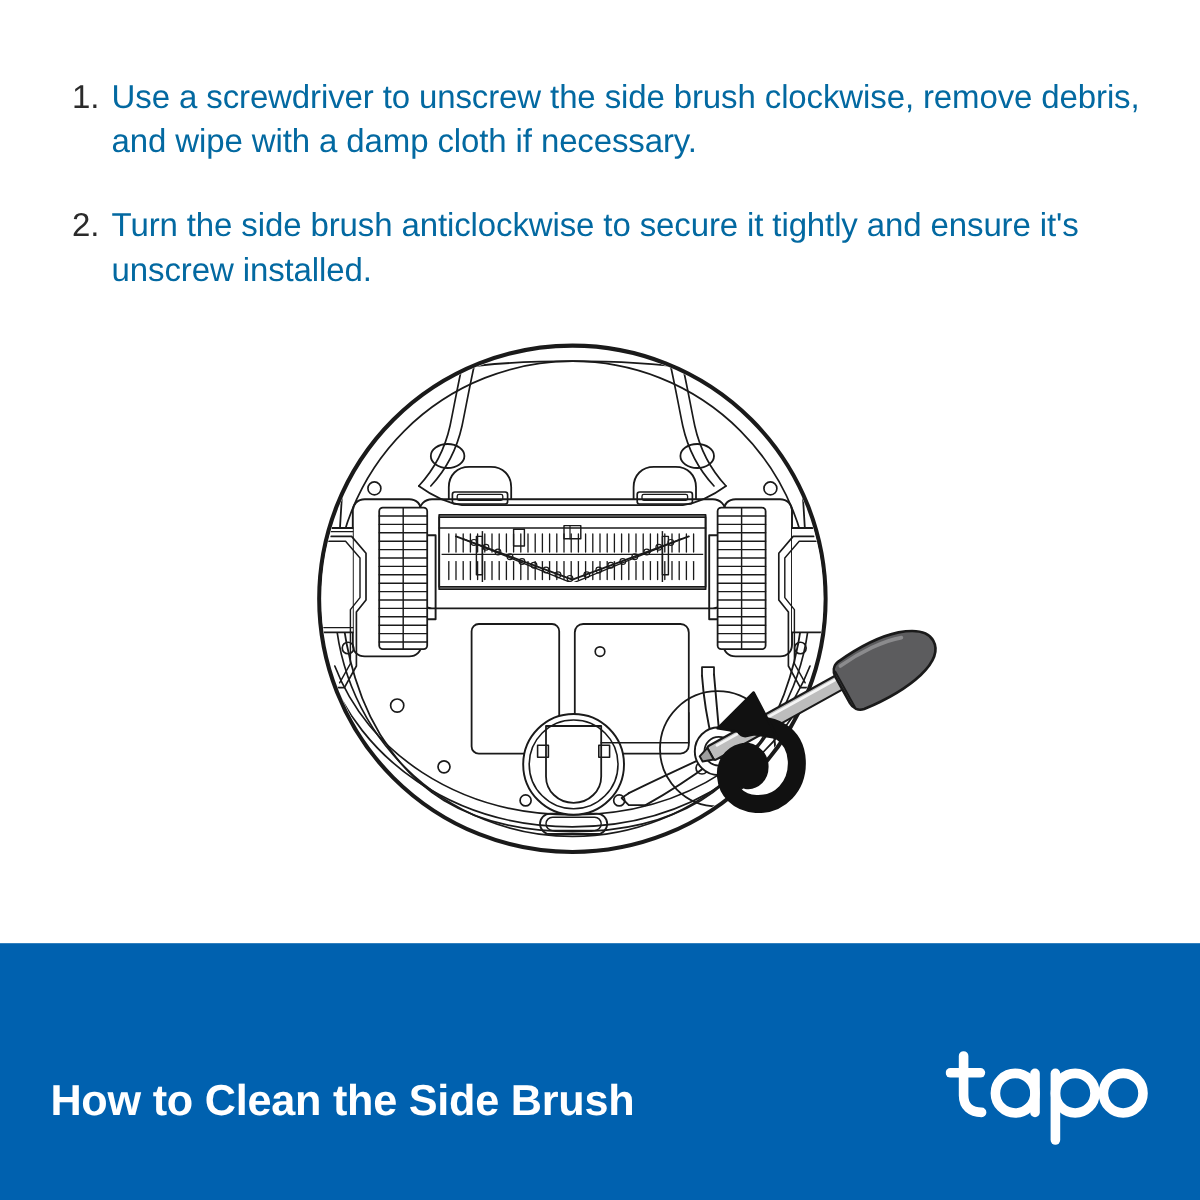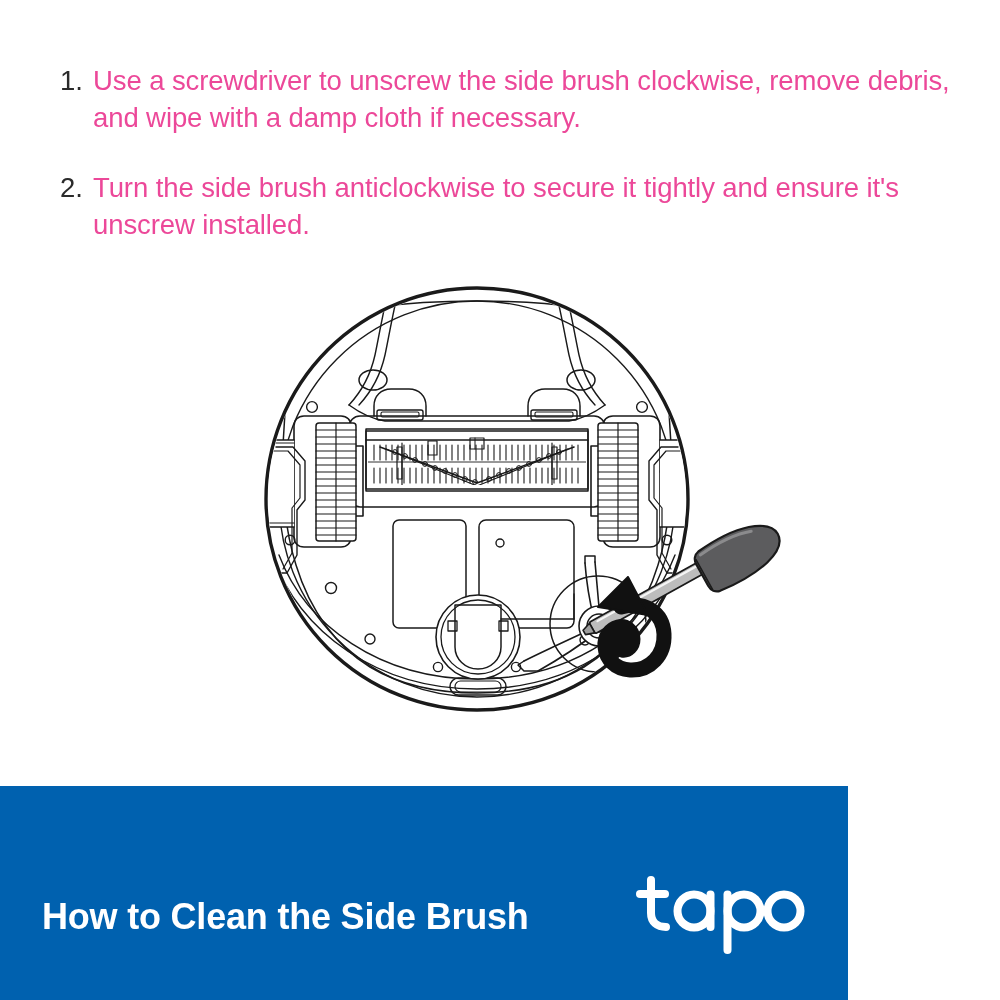--- a/index.html
+++ b/index.html
@@ -34,39 +34,39 @@
     margin-bottom: 33px;
   }
   .step-num {
     flex: 0 0 auto;
     width: 33px;
     text-align: left;
     color: #2b2b2b;
   }
   .step-text {
     flex: 1 1 auto;
-    color: #ec4899;
+    color: #0369a1;
   }
 
   
   #illustration {
     position: absolute;
     left: 0;
     top: 255px;
     width: 1000px;
     height: 500px;
   }
   #robot-svg { display: block; }
 
   
   #footer {
     position: absolute;
     left: 0;
     top: 786px;
-    width: 848px;
+    width: 1000px;
     height: 214px;
     background: #0061AF;
   }
   #footer-title {
     position: absolute;
     left: 42px;
     top: 110px;
     color: #ffffff;
     font-size: 36px;
     font-weight: bold;

